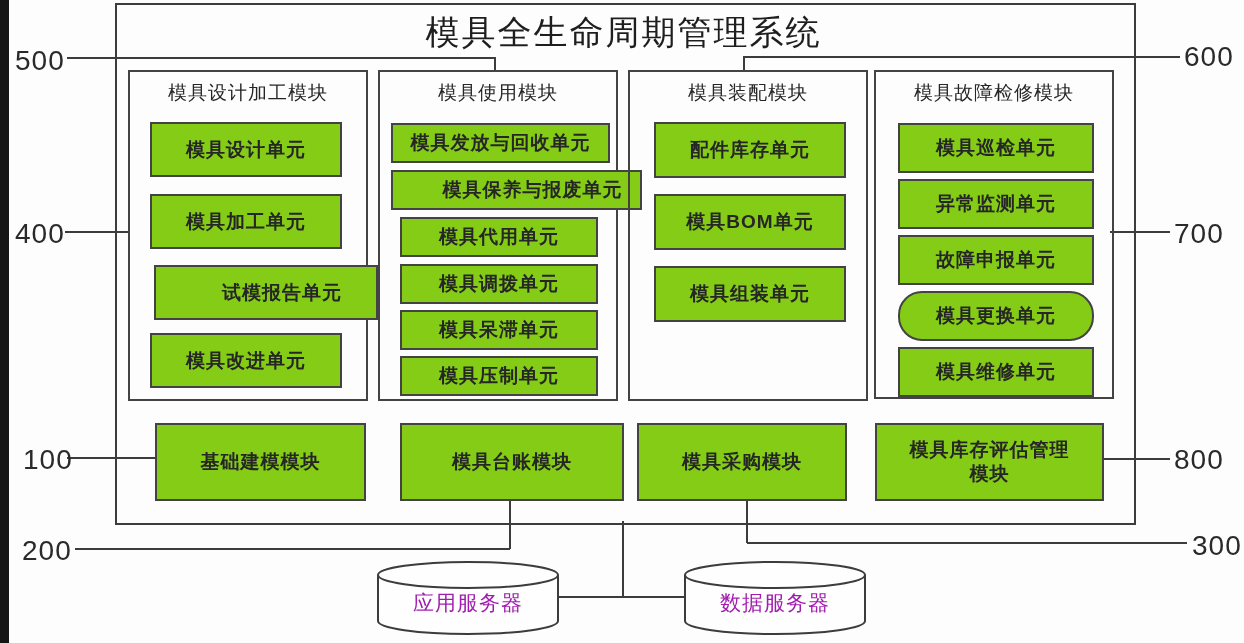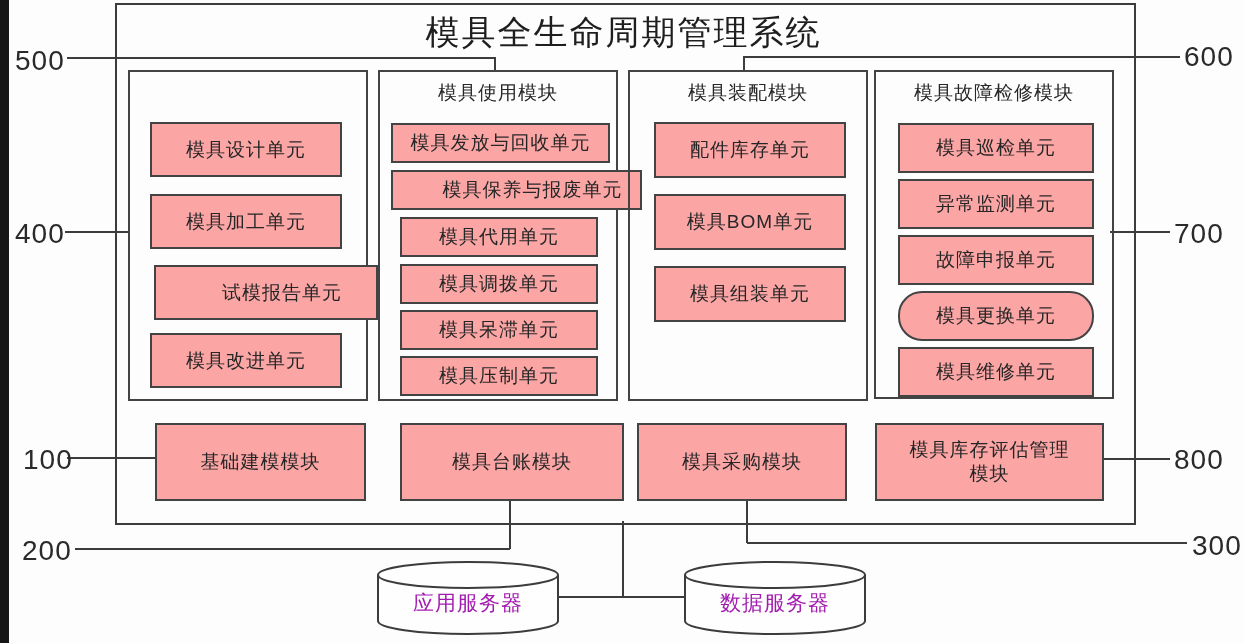--- a/index.html
+++ b/index.html
@@ -13,23 +13,23 @@
   .title{
     position:absolute;left:115px;top:10px;width:1017px;text-align:center;
     font-size:34px;letter-spacing:2px;color:#1e1e1e;font-weight:500;
   }
   .group{position:absolute;border:2px solid #434343;}
   .group-label{
     position:absolute;top:8px;left:0;right:0;text-align:center;
     font-size:19px;letter-spacing:1px;color:#262626;
   }
   .ubox{
-    position:absolute;border:2px solid #434343;background:#fca5a5;
+    position:absolute;border:2px solid #434343;background:#84cc16;
     display:flex;align-items:center;justify-content:center;
-    font-size:19px;letter-spacing:1px;color:#262626;text-align:center;line-height:1.25;
+    font-size:19px;letter-spacing:1px;color:#262626;text-align:center;line-height:1.25;font-weight:bold;
   }
   .bmod{font-size:19px;}
   .wrap-label{width:170px;}
   .server-label{
     position:absolute;text-align:center;font-size:21px;letter-spacing:1px;color:#a21caf;
   }
   .ref{
     position:absolute;font-size:28px;color:#2a2a2a;letter-spacing:1px;
   }
 </style>
@@ -71,20 +71,21 @@
     <g>
       <path d="M685,575 L685,621 A90,13 0 0 0 865,621 L865,575" fill="#fefefe" stroke="#3c3c3c" stroke-width="2"></path>
       <ellipse cx="775" cy="575" rx="90" ry="13" fill="#fefefe" stroke="#3c3c3c" stroke-width="2"></ellipse>
     </g>
   </svg>
 
   <div class="outer"></div>
   <div class="title">模具全生命周期管理系统</div>
 
   <div class="group" style="left:128px;top:70px;width:236px;height:327px;">
+    <div class="group-label">模具设计加工模块</div>
     <div class="ubox" style="left:20px;top:50px;width:188px;height:51px;">模具设计单元</div>
     <div class="ubox" style="left:20px;top:122px;width:188px;height:51px;">模具加工单元</div>
     <div class="ubox" style="left:24px;top:193px;width:188px;height:51px;padding-left:32px;">试模报告单元</div>
     <div class="ubox" style="left:20px;top:261px;width:188px;height:51px;">模具改进单元</div>
   </div>
 
   <div class="group" style="left:378px;top:70px;width:236px;height:327px;">
     <div class="group-label">模具使用模块</div>
     <div class="ubox" style="left:11px;top:51px;width:215px;height:36px;">模具发放与回收单元</div>
     <div class="ubox" style="left:11px;top:98px;width:215px;height:36px;padding-left:32px;">模具保养与报废单元</div>

